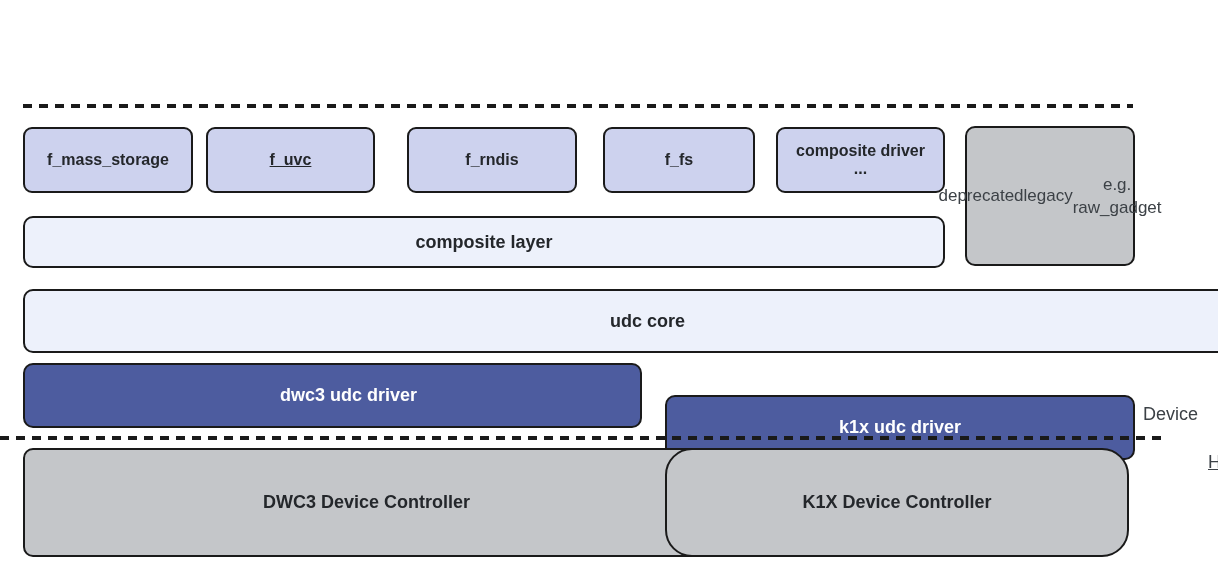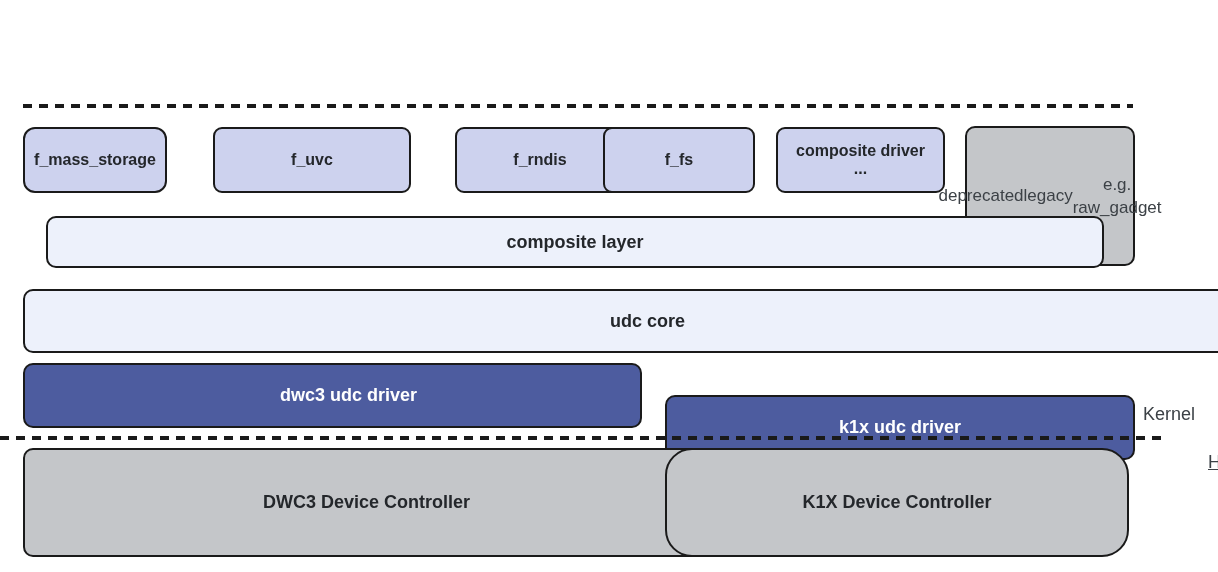--- a/index.html
+++ b/index.html
@@ -40,38 +40,37 @@
     background:var(--userspace-fill);
   }
   .func{
     top:127px;height:66px;
     background:var(--lavender-fill);
     font-size:16px;
     border-radius:9px;
     flex-direction:column;
     line-height:1.15;
   }
-  .func-mass{left:23px;width:144px;border-radius:12px;}
-  .func-uvc{left:213px;width:198px;}
-  .func-rndis{left:407px;width:170px;margin-left:48px;}
+  .func-mass{left:23px;width:170px;}
+  .func-uvc{left:206px;width:169px;text-decoration:underline;}
+  .func-rndis{left:407px;width:170px;}
   .func-fs{left:603px;width:152px;}
   .func-generic{left:776px;width:169px;}
   .deprecated{
     left:965px;top:126px;width:170px;height:140px;
     background:var(--gray-fill);
     font-weight:normal;
     font-size:17px;
     color:var(--text-gray);
     line-height:1.38;
     flex-direction:row;
   }
   .composite{
-    left:23px;top:216px;width:1058px;height:52px;
+    left:23px;top:216px;width:922px;height:52px;
     background:var(--lightblue-fill);
-    margin-left:23px;
   }
   .udc-core{
     left:23px;top:289px;width:1205px;height:64px;
     background:var(--lightblue-fill);
     padding-left:44px;
   }
   .udc-driver{
     top:363px;height:65px;
     background:var(--darkblue-fill);
     color:var(--text-white);
@@ -139,21 +138,21 @@
     <span>udc core</span>
   </div>
 
   <div class="box udc-driver udc-dwc3">
     <span>dwc3 udc driver</span>
   </div>
   <div class="box udc-driver udc-k1x">
     <span>k1x udc driver</span>
   </div>
 
-  <span class="side-label label-kernel">Kernel</span>
+  <span class="side-label label-kernel">Device</span>
 
   <div class="dashed dashed-2"></div>
 
   <span class="side-label label-hw">HW</span>
 
   <div class="box hw-box hw-dwc3">
     <span>DWC3 Device Controller</span>
   </div>
   <div class="box hw-box hw-k1x">
     <span>K1X Device Controller</span>

